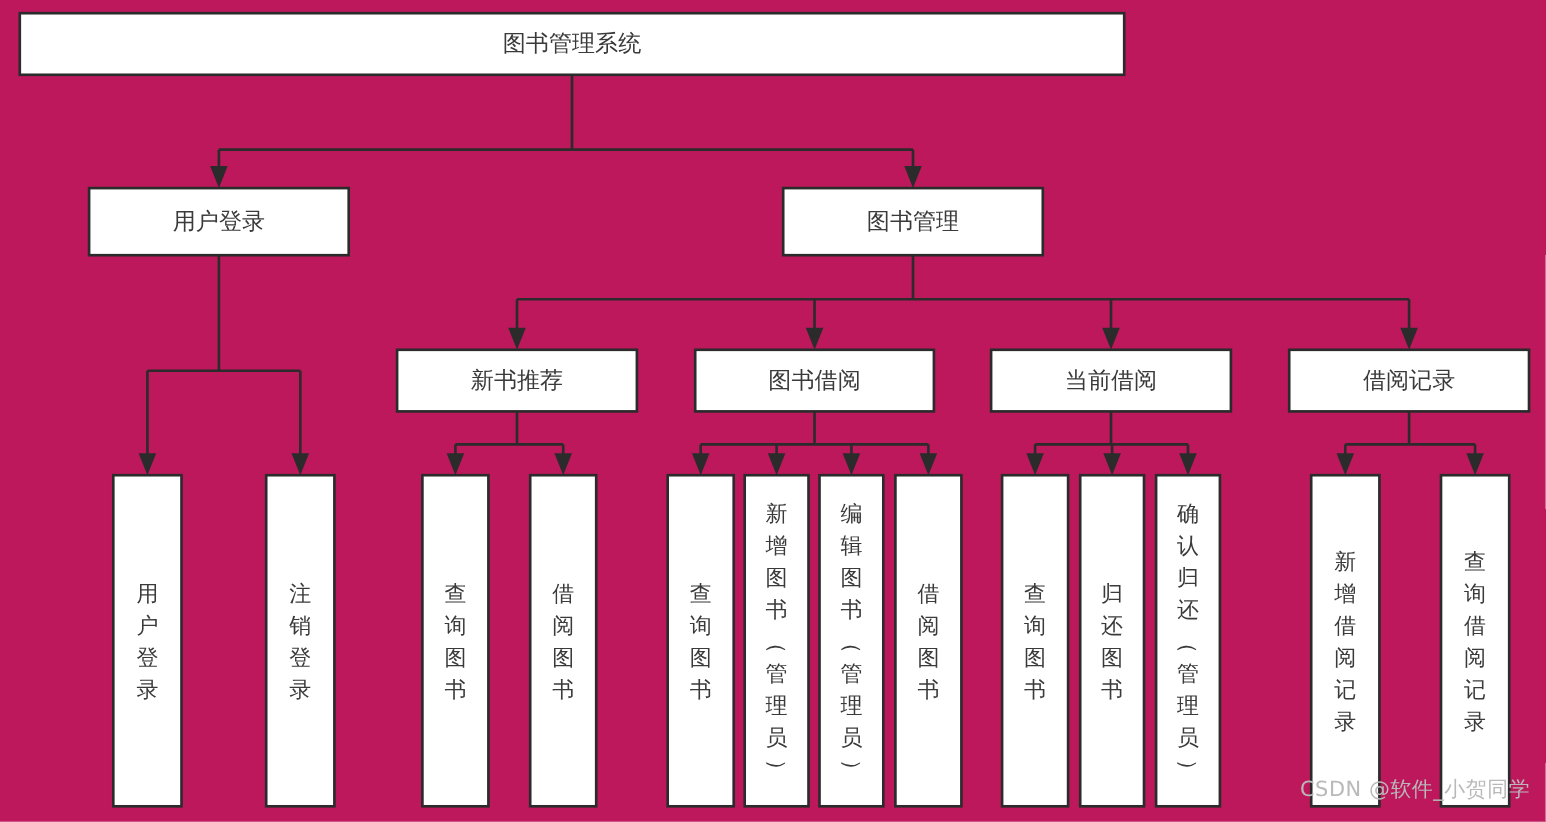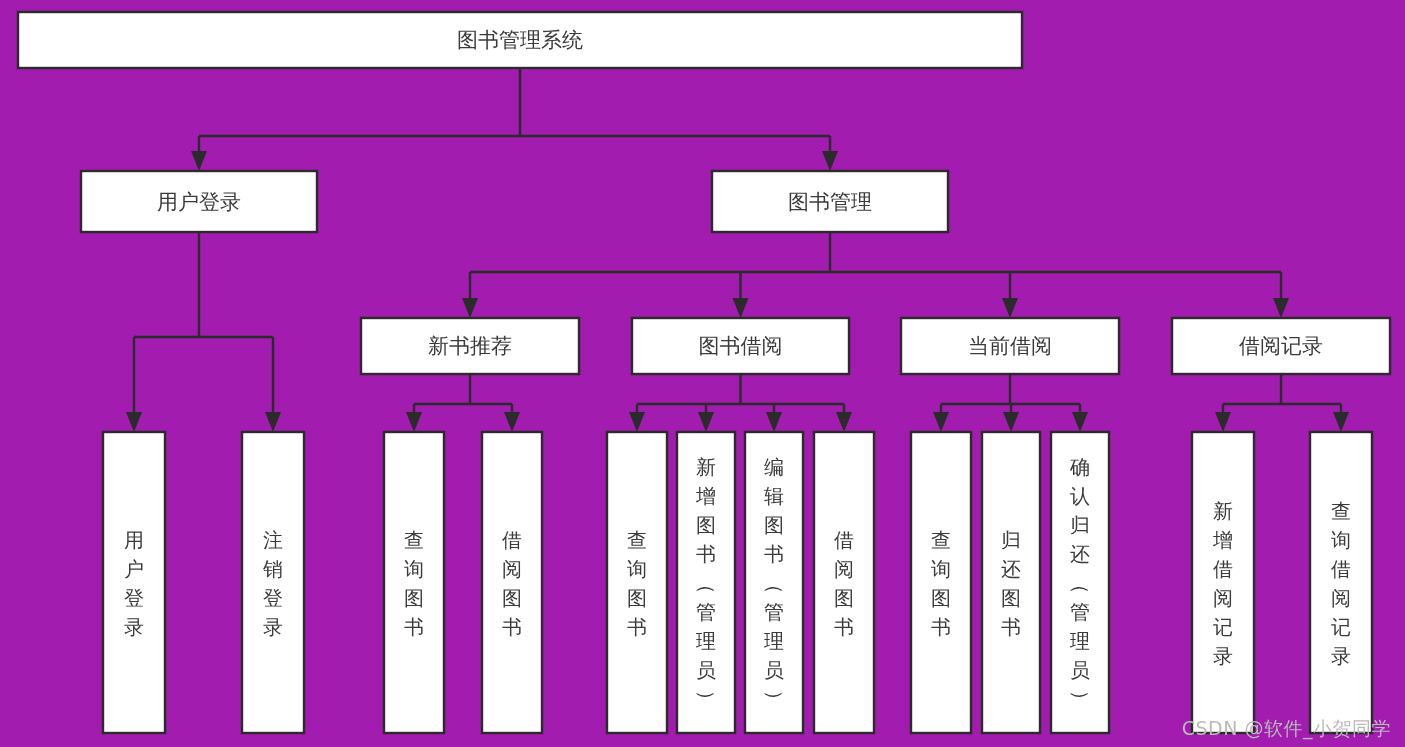--- a/index.html
+++ b/index.html
@@ -1,20 +1,20 @@
 <!DOCTYPE html>
 <html><head>
 <meta charset="utf-8">
 <style>
   html,body{margin:0;padding:0;background:#ffffff;}
   body{
     width:1405px;height:747px;overflow:hidden;
     font-family:"DejaVu Sans","Liberation Sans",sans-serif;
   }
-  #stage{position:relative;width:1405px;height:747px;background:#a21caf;text-align:center;}
+  #stage{position:relative;width:1405px;height:747px;background:#be185d;text-align:center;}
   svg.diagram{position:absolute;left:0;top:0;width:1405px;height:747px;}
 
   .node-box{
     fill:#ffffff;
     stroke:#2b2b2b;
     stroke-width:2.4;
   }
   .conn{
     stroke:#2b2b2b;
     stroke-width:2.4;
@@ -32,21 +32,21 @@
   }
   .vert-char{
     fill:#3a3a3a;
     font-family:"DejaVu Sans","Liberation Sans",sans-serif;
     font-size:20px;
     text-anchor:middle;
   }
   .watermark{
     position:absolute;
     right:14px;
-    bottom:5px;
+    bottom:16px;
     color:#b9b9b9;
     font-size:19px;
     font-family:"DejaVu Sans","Liberation Sans",sans-serif;
     letter-spacing:0.5px;
     white-space:nowrap;
     pointer-events:none;
   }
 </style>
 </head>
 <body>

